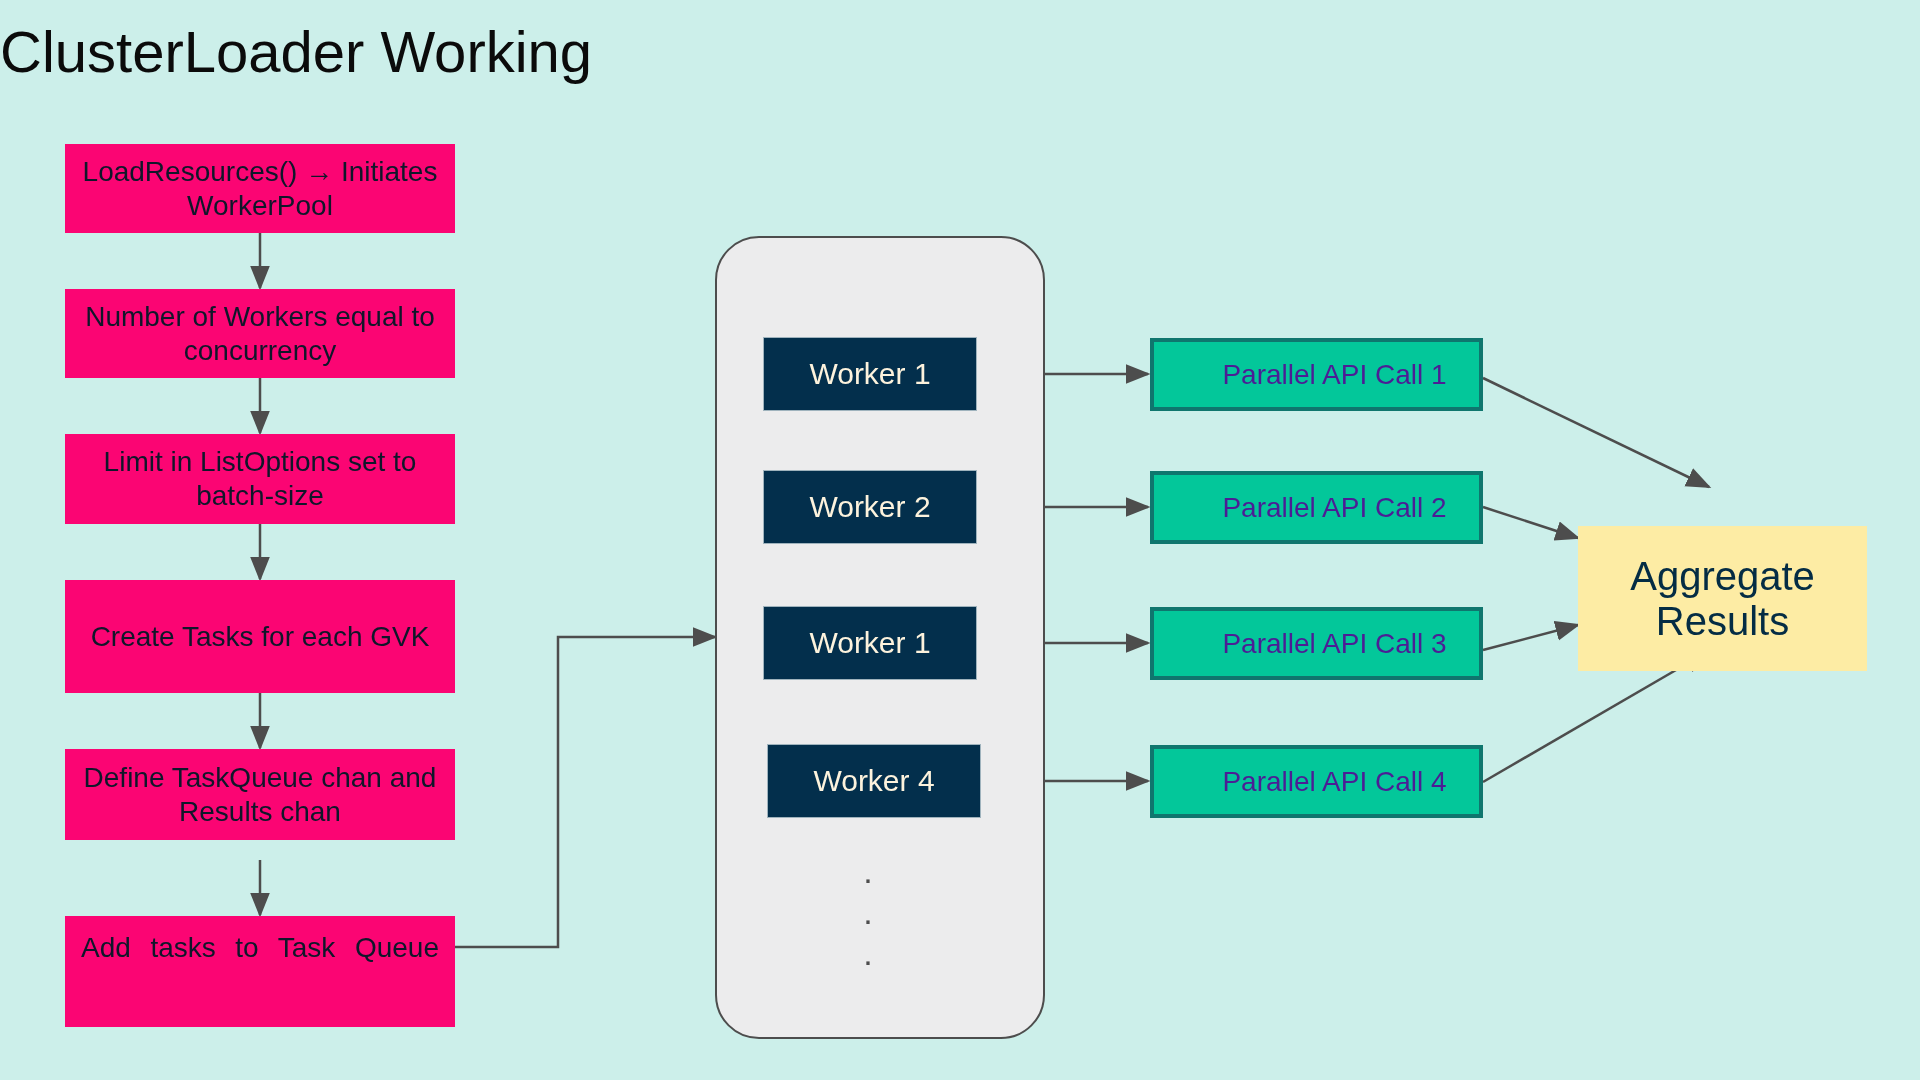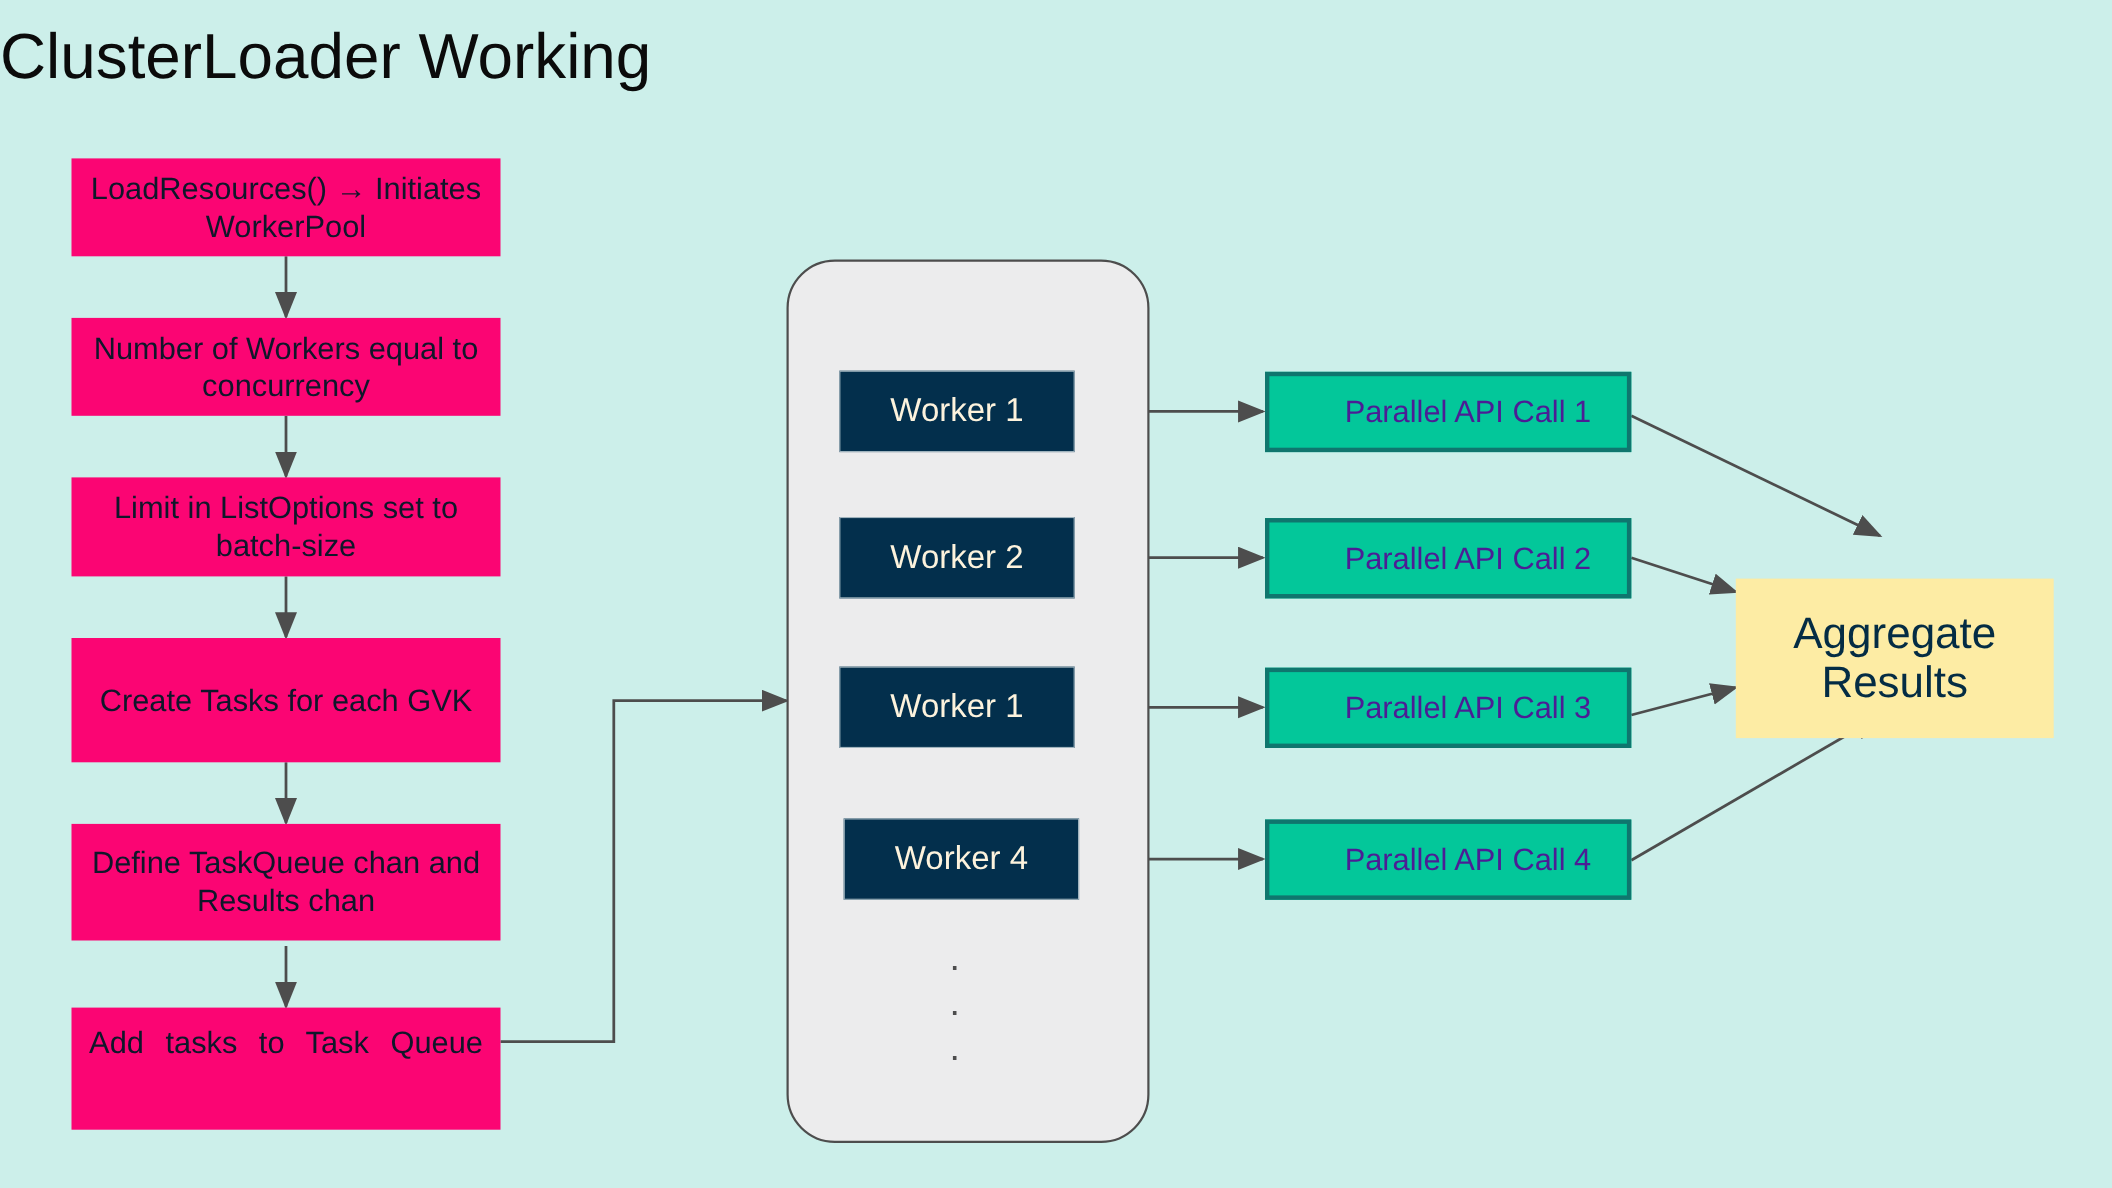--- a/index.html
+++ b/index.html
@@ -137,21 +137,21 @@
   </div>
 
   <div class="node pink" style="left:65px; top:434px; width:390px; height:90px;">
     <span>Limit in ListOptions set to batch-size</span>
   </div>
 
   <div class="node pink" style="left:65px; top:580px; width:390px; height:113px;">
     <span>Create Tasks for each GVK</span>
   </div>
 
-  <div class="node pink" style="left:65px; top:749px; width:390px; height:106px;">
+  <div class="node pink" style="left:65px; top:749px; width:390px; height:91px;">
     <span>Define TaskQueue chan and Results chan</span>
   </div>
 
   <div class="node pink" style="left:65px; top:916px; width:390px; height:111px; display:block;">
     <span class="pink-justify">Add tasks to Task Queue</span>
   </div>
 
   <div class="node pool" style="left:715px; top:236px; width:330px; height:803px;"></div>
 
   <div class="node worker" style="left:763px; top:337px; width:214px; height:74px;">

